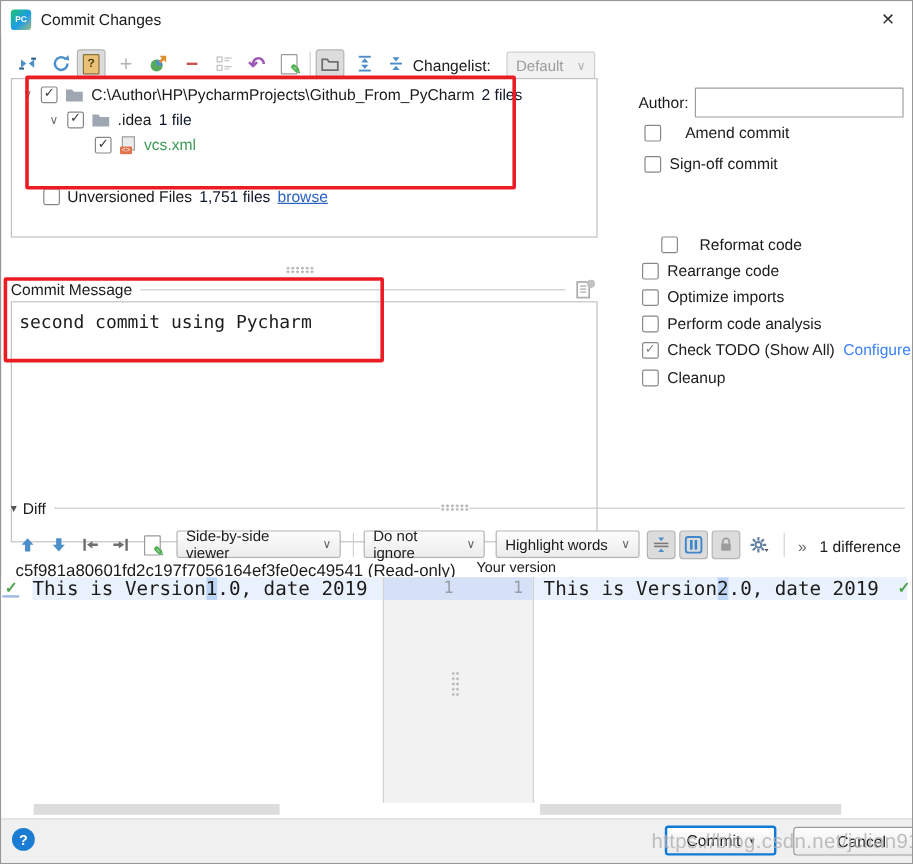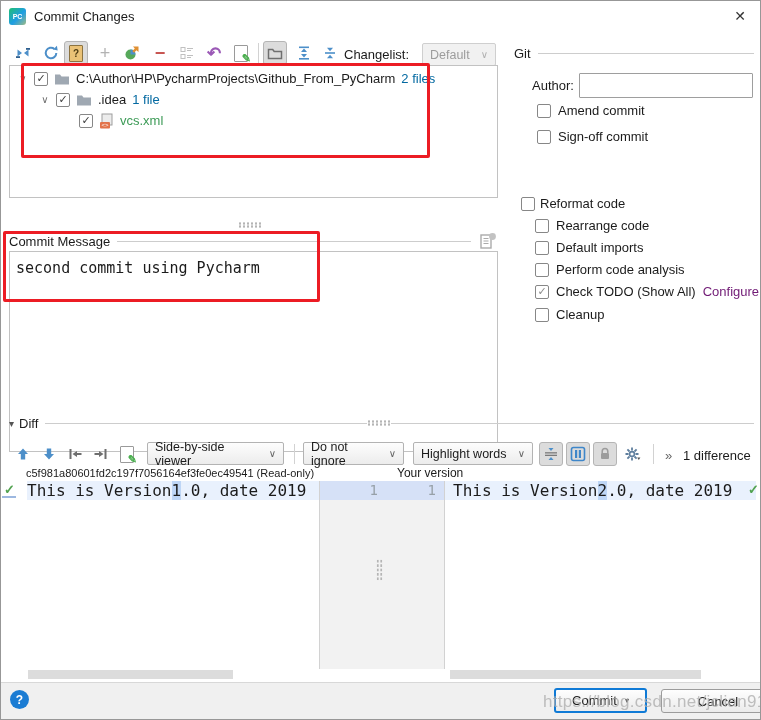--- a/index.html
+++ b/index.html
@@ -23,21 +23,21 @@
   .dd .chev{color:#666;font-size:10px;margin-left:6px;}
   .dd.disabled{background:#f1f1f1;color:#9c9c9c;border-color:#cfcfcf;}
   .dd.disabled .chev{color:#b0b0b0;}
   
   .cb{box-sizing:border-box;width:14px;height:14px;border:1px solid #878787;border-radius:2px;background:#fff;display:inline-flex;align-items:center;justify-content:center;flex:none;cursor:pointer;}
   .cb.on::after{content:"✓";font-size:11px;color:#3a3a3a;line-height:1;}
   .cb.gray::after{color:#8a8a8a;}
   
   .panel{position:absolute;border:1px solid #c2c2c2;background:#fff;box-sizing:border-box;}
   .trow{position:absolute;left:0;right:0;height:21px;display:flex;align-items:center;gap:6px;}
-  .trow .meta{color:#0369a1;}
+  .trow .meta{color:#0f172a;}
   .sel{background:#d4d4d4;}
   .link{color:#2a62c1;text-decoration:underline;cursor:pointer;}
   .chevtree{color:#6f6f6f;font-size:10px;width:10px;text-align:center;}
   .redbox{position:absolute;border:3px solid #ec1c24;border-radius:2px;pointer-events:none;z-index:40;}
   .dots-h{position:absolute;width:24px;height:6px;background:radial-gradient(circle,#b5b5b5 1px,transparent 1.3px) 0 0/4px 3px;}
   .dots-v{position:absolute;width:7px;height:22px;background:radial-gradient(circle,#b5b5b5 1px,transparent 1.3px) 0 0/3.5px 4.4px;}
   .mono{font-family:"DejaVu Sans Mono","Liberation Mono",monospace;}
   
   .dline{position:absolute;height:19px;background:#e9f1fd;display:flex;align-items:center;overflow:hidden;white-space:nowrap;}
   .dline .hl{background:#bed6f6;}
@@ -185,20 +185,26 @@
       <span class="cb on"></span>
       <span>
           <svg width="15" height="16" viewBox="0 0 15 16">
             <rect x="3" y="1" width="10" height="11" fill="#ececec" stroke="#9e9e9e"></rect>
             <rect x="1" y="9" width="10" height="6.5" rx="1" fill="#e2734a"></rect>
             <text x="6" y="14" font-size="6" fill="#fff" text-anchor="middle">&lt;&gt;</text>
           </svg>
         </span>
       <span style="color:#3d9b57">vcs.xml</span>
     </div>
+    <div class="trow" style="top:87px;padding-left:26px">
+      <span class="cb"></span>
+      <span>Unversioned Files</span>
+      <span class="meta">1,751 files</span>
+      <span class="link">browse</span>
+    </div>
   </div>
   <div class="redbox" style="left:20px;top:62px;width:403px;height:89px"></div>
 
   <div class="dots-h" style="left:237px;top:221px"></div>
 
   <div class="flex abs" style="left:8px;top:231px;width:489px">
     <span>Commit Message</span>
     <span class="hline"></span>
     <span style="margin-left:8px">
         <svg width="19" height="18" viewBox="0 0 19 18">
@@ -206,54 +212,50 @@
           <path d="M4.5 6.5h5M4.5 9h5M4.5 11.5h5" stroke="#ababab"></path>
           <circle cx="13.5" cy="4.5" r="3.4" fill="#c2c2c2"></circle>
         </svg>
       </span>
   </div>
   <div class="panel" style="left:8px;top:250px;width:489px;height:201px">
     <div class="mono" style="padding:7px 6px;font-size:15px">second commit using Pycharm</div>
   </div>
   <div class="redbox" style="left:2px;top:230px;width:311px;height:65px"></div>
 
-  <div class="flex abs" style="left:513px;top:45px;width:240px">
-    <span>Git</span>
-    <span class="hline"></span>
-  </div>
   <span class="abs" style="left:531px;top:77px">Author:</span>
   <input class="abs" style="left: 578px; top: 72px; width: 168px; height: 21px; border: 1px solid rgb(158, 158, 158); border-radius: 1px;" type="text" value="">
-  <div class="flex abs" style="left:536px;top:102px;gap:7px">
+  <div class="flex abs" style="left:536px;top:102px;gap:20px">
     <span class="cb"></span>
     <span>Amend commit</span>
   </div>
   <div class="flex abs" style="left:536px;top:128px;gap:7px">
     <span class="cb"></span>
     <span>Sign-off commit</span>
   </div>
-  <div class="flex abs" style="left:520px;top:195px;gap:5px">
+  <div class="flex abs" style="left:550px;top:195px;gap:18px">
     <span class="cb"></span>
     <span>Reformat code</span>
   </div>
   <div class="flex abs" style="left:534px;top:217px;gap:7px">
     <span class="cb"></span>
     <span>Rearrange code</span>
   </div>
   <div class="flex abs" style="left:534px;top:239px;gap:7px">
     <span class="cb"></span>
-    <span>Default imports</span>
+    <span>Optimize imports</span>
   </div>
   <div class="flex abs" style="left:534px;top:261px;gap:7px">
     <span class="cb"></span>
     <span>Perform code analysis</span>
   </div>
   <div class="flex abs" style="left:534px;top:283px;gap:7px">
     <span class="cb on gray"></span>
     <span>Check TODO (Show All)</span>
-    <span class="link" style="text-decoration:none;color:#701a75">Configure</span>
+    <span class="link" style="text-decoration:none;color:#3b82f6">Configure</span>
   </div>
   <div class="flex abs" style="left:534px;top:306px;gap:7px">
     <span class="cb"></span>
     <span>Cleanup</span>
   </div>
 
   <div class="flex abs" style="left:8px;top:415px;width:745px">
     <span style="color:#555;font-size:10px;margin-right:5px">▾</span>
     <span>Diff</span>
     <span class="hline"></span>
@@ -345,21 +347,21 @@
           </g>
           <circle cx="8" cy="8" r="2.4" fill="#fff" stroke="#5f7f9e" stroke-width="1.6"></circle>
           <path d="M13 12.5h4l-2 3z" fill="#555" transform="scale(.8) translate(3.5 2)"></path>
         </svg>
       </span>
   </div>
   <div class="vsep" style="left:652px;top:443px;height:20px"></div>
   <span class="abs" style="left:664px;top:447px;color:#666">»</span>
   <span class="abs" style="left:682px;top:447px">1 difference</span>
 
-  <span class="abs" style="left:25px;top:466px;font-size:11px">c5f981a80601fd2c197f7056164ef3fe0ec49541 (Read-only)</span>
+  <span class="abs" style="left:12px;top:466px;font-size:14px">c5f981a80601fd2c197f7056164ef3fe0ec49541 (Read-only)</span>
   <span class="abs" style="left:396px;top:465px;font-size:12px">Your version</span>
 
   <div class="abs" style="left:0;top:480px;width:759px;height:201px;background:#fff">
 
     <span class="gcheck abs" style="left:3px;top:2px">✓</span>
     <div class="abs" style="left:1px;top:15px;width:14px;height:2px;background:#9db8e0"></div>
     <div class="dline mono" style="left:26px;top:0;width:292px;font-size:16px">
       <span>This is Version </span>
         <span class="hl">1</span>
         <span>.0, date 2019</span>

